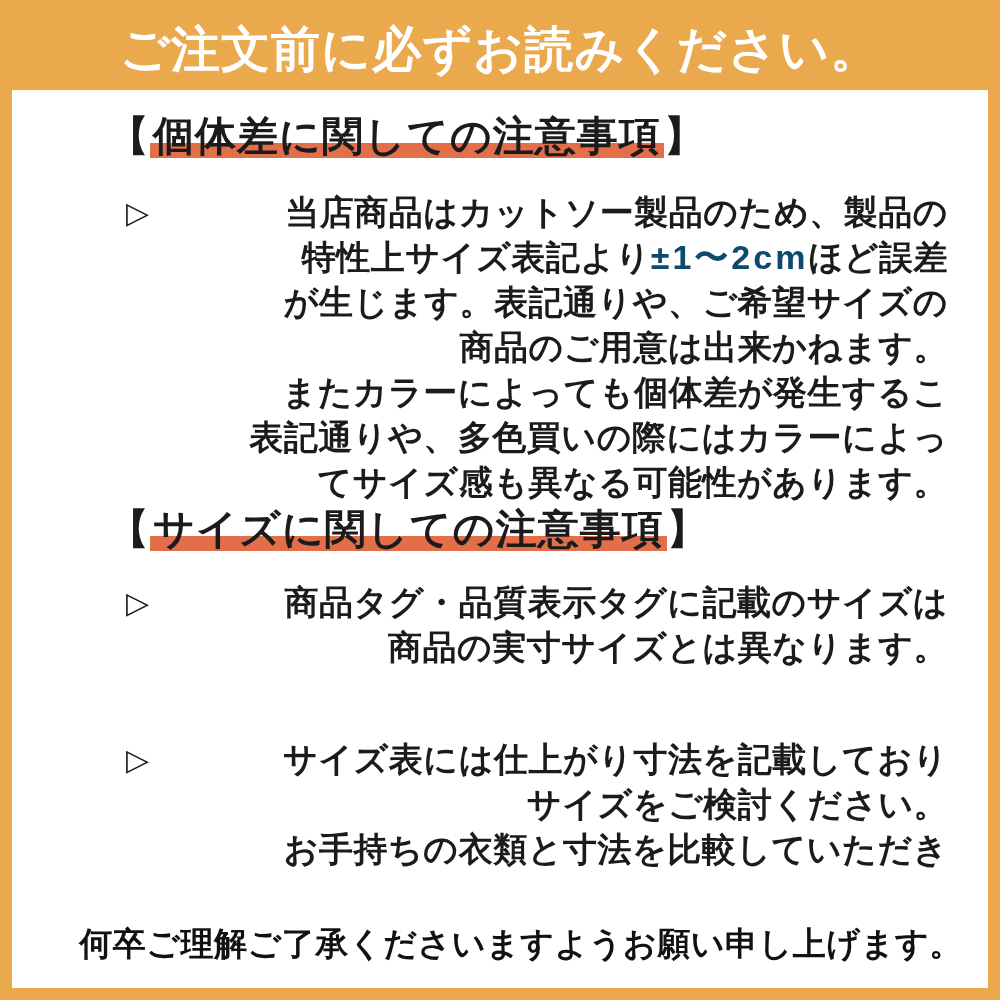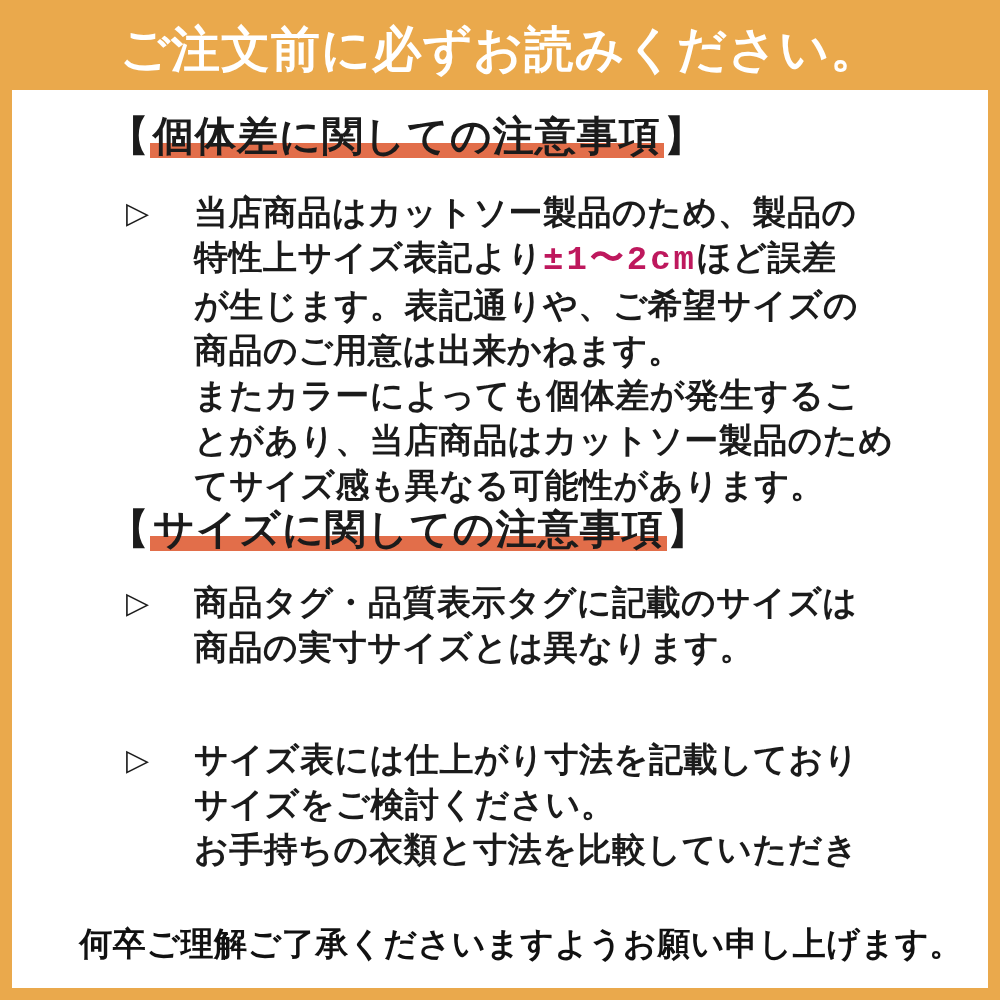--- a/index.html
+++ b/index.html
@@ -50,27 +50,27 @@
     display:flex;align-items:flex-start;
   }
   .b-1{top:100px;}
   .b-2{top:490px;}
   .b-3{top:647px;}
   .bullet .marker{
     flex:0 0 68px;
     font-size:30px;line-height:45px;
     color:#1b1b1b;font-weight:400;
   }
-  .bullet .lines{flex:1;}
+  .bullet .lines{flex:1;text-align:right;}
   .line{
     font-size:34px;line-height:45px;
     font-weight:600;color:#1b1b1b;
     letter-spacing:0.5px;white-space:nowrap;
   }
-  .accent{color:#be185d;letter-spacing:3px;font-family:Liberation Mono, monospace;}
+  .accent{color:#0c4a6e;letter-spacing:3px;}
   .footer-line{
     position:absolute;left:0;right:0;top:836px;
     text-align:center;
     font-size:33px;line-height:1.1;
     font-weight:700;color:#111111;
     letter-spacing:0.5px;white-space:nowrap;padding-left:42px;
   }
 </style>
 </head>
 <body>
@@ -88,21 +88,21 @@
     </h2>
 
     <div class="bullet b-1">
       <span class="marker">▷</span>
       <div class="lines">
         <div class="line">当店商品はカットソー製品のため、製品の</div>
         <div class="line"><span>特性上サイズ表記より</span><span class="accent">±1〜2cm</span><span>ほど誤差</span></div>
         <div class="line">が生じます。表記通りや、ご希望サイズの</div>
         <div class="line">商品のご用意は出来かねます。</div>
         <div class="line">またカラーによっても個体差が発生するこ</div>
-        <div class="line">とがあり、当店商品はカットソー製品のため</div>
+        <div class="line">表記通りや、多色買いの際にはカラーによっ</div>
         <div class="line">てサイズ感も異なる可能性があります。</div>
       </div>
     </div>
 
     <h2 class="section-heading sh-2">
       <span>【</span><span class="hl">サイズに関しての注意事項</span><span>】</span>
     </h2>
 
     <div class="bullet b-2">
       <span class="marker">▷</span>

